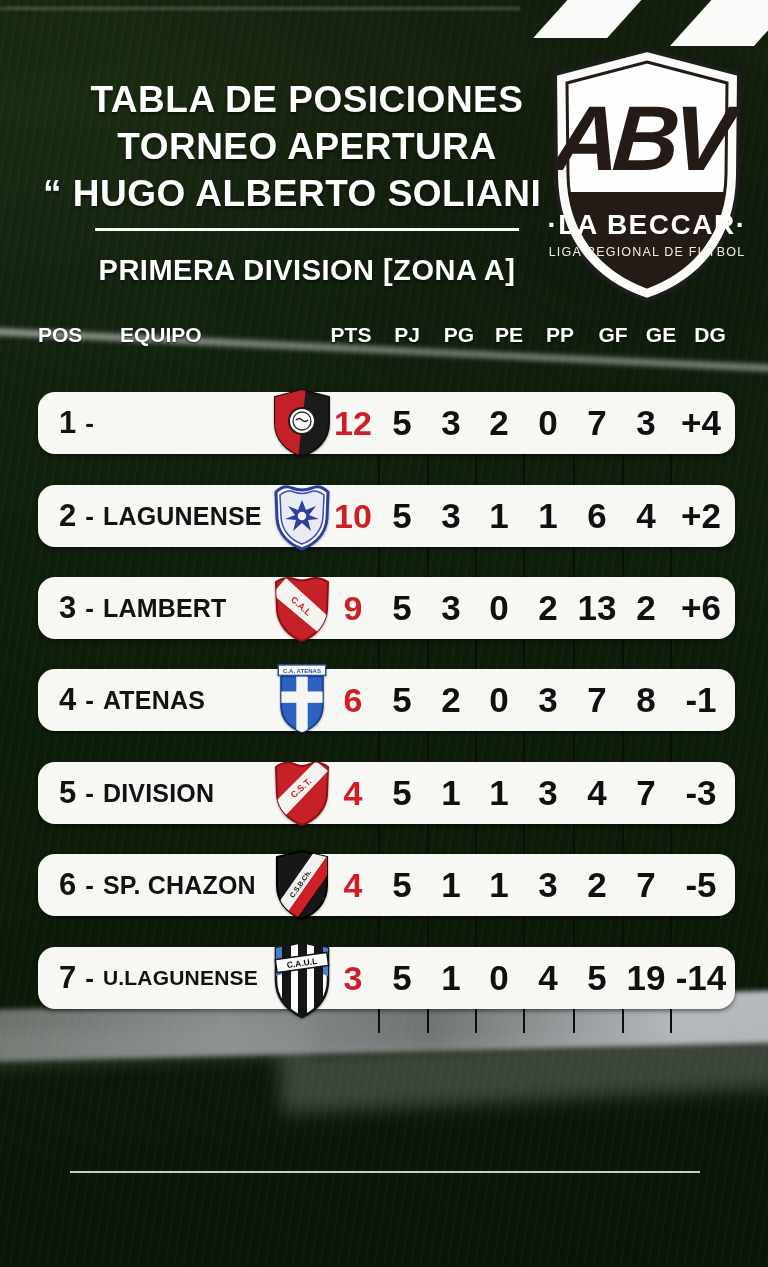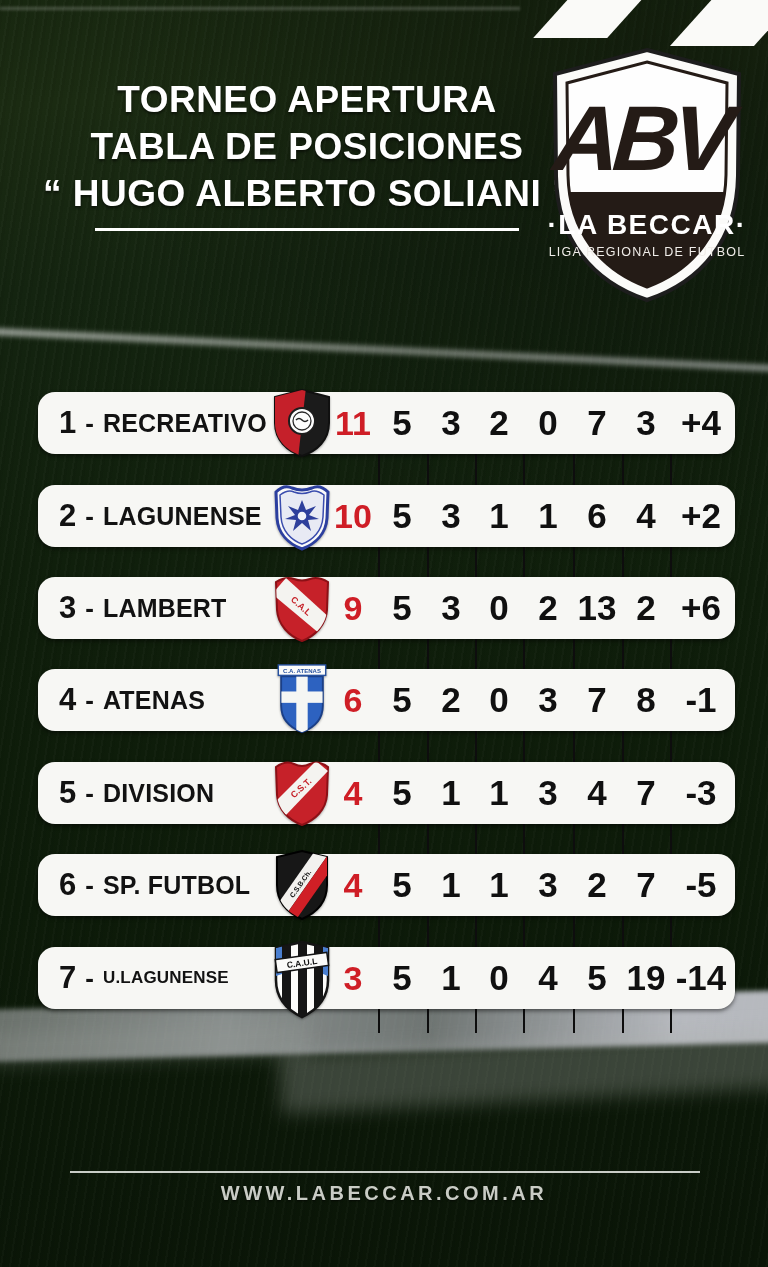--- a/index.html
+++ b/index.html
@@ -71,73 +71,85 @@
   <div class="vignette"></div>
   <div class="topline"></div>
   <div class="stripe s1"></div>
   <div class="stripe s2"></div>
   <div class="chalk-diag"></div>
   <div class="chalk-band"></div>
   <div class="chalk-feather"></div>
   <div class="chalk-feather2"></div>
 
   <div class="hdr">
+    <div class="t">TABLA DE POSICIONES</div>
     <div class="t">TORNEO APERTURA</div>
-    <div class="t">TABLA DE POSICIONES</div>
     <div class="t">“ HUGO ALBERTO SOLIANI ”</div>
     <div class="rule"></div>
+    <div class="sub">PRIMERA DIVISION [ZONA A]</div>
   </div>
 
   <div class="logo">
     <svg viewBox="0 0 212 262">
       <path d="M106 6 L198 30 L197 132 C196 196 160 238 106 256 C52 238 16 196 15 132 L14 30 Z" fill="#fbfbf9" stroke="#1d1d1d" stroke-width="4"></path>
       <path id="lginner" d="M106 18 L186 39 L185 131 C184 188 152 226 106 243 C60 226 28 188 27 131 L26 39 Z" fill="#fefefe" stroke="#241b16" stroke-width="3"></path>
       <clipPath id="lgclip">
           <path d="M106 18 L186 39 L185 131 C184 188 152 226 106 243 C60 226 28 188 27 131 L26 39 Z"></path>
         </clipPath>
       <g clip-path="url(#lgclip)">
         <rect x="20" y="148" width="172" height="100" fill="#241b16"></rect>
       </g>
       <text x="106" y="126" text-anchor="middle" font-size="92" font-weight="bold" font-style="italic" fill="#241b16" letter-spacing="-7" transform="skewX(-4)">ABV</text>
       <text x="106" y="190" text-anchor="middle" font-size="28" font-weight="bold" fill="#ffffff" letter-spacing="1.5">·LA BECCAR·</text>
       <text x="106" y="212" text-anchor="middle" font-size="12.5" fill="#f0ede9" letter-spacing="1.2">LIGA REGIONAL DE FUTBOL</text>
     </svg>
   </div>
 
+  <div class="cols">
+    <span class="lft" style="left:38px">POS</span>
+    <span class="lft" style="left:120px">EQUIPO</span>
+    <span style="left:351px">PTS</span>
+    <span style="left:407px">PJ</span>
+    <span style="left:459px">PG</span>
+    <span style="left:509px">PE</span>
+    <span style="left:560px">PP</span>
+    <span style="left:613px">GF</span>
+    <span style="left:661px">GE</span>
+    <span style="left:710px">DG</span>
+  </div>
 
   <div class="tbl">
     <div class="vline" style="left:340px"></div>
     <div class="vline" style="left:389px"></div>
     <div class="vline" style="left:437px"></div>
     <div class="vline" style="left:485px"></div>
     <div class="vline" style="left:535px"></div>
     <div class="vline" style="left:584px"></div>
     <div class="vline" style="left:632px"></div>
 
     <div class="rw" style="top:0">
       <div class="nm">
         <span class="pos">1</span>
         <span class="dash">-</span>
-        <span class="team">RECREATIVO</span>
       </div>
       <div class="badge">
         <svg viewBox="0 0 64 72">
           <clipPath id="c1">
               <path d="M32 3 L59 10 L59 36 C59 53 47 64 32 69 C17 64 5 53 5 36 L5 10 Z"></path>
             </clipPath>
           <path d="M32 3 L59 10 L59 36 C59 53 47 64 32 69 C17 64 5 53 5 36 L5 10 Z" fill="#1b1b1b" stroke="#101010" stroke-width="2"></path>
           <g clip-path="url(#c1)">
               <polygon points="0,0 36,0 28,72 0,72" fill="#c5202a"></polygon>
             </g>
           <circle cx="32" cy="34" r="13" fill="#fdfdfd" stroke="#1d1d1d" stroke-width="2"></circle>
           <circle cx="32" cy="34" r="9" fill="none" stroke="#2a2a2a" stroke-width="1.3"></circle>
           <path d="M26 33 q3 -3 6 0 q3 3 6 0" fill="none" stroke="#222" stroke-width="1.6"></path>
         </svg>
       </div>
-      <div class="pts">11</div>
+      <div class="pts">12</div>
       <span class="st" style="left:364px">5</span>
       <span class="st" style="left:413px">3</span>
       <span class="st" style="left:461px">2</span>
       <span class="st" style="left:510px">0</span>
       <span class="st" style="left:559px">7</span>
       <span class="st" style="left:608px">3</span>
       <span class="st" style="left:663px">+4</span>
     </div>
 
     <div class="rw" style="top:93px">
@@ -247,21 +259,21 @@
       <span class="st" style="left:510px">3</span>
       <span class="st" style="left:559px">4</span>
       <span class="st" style="left:608px">7</span>
       <span class="st" style="left:663px">-3</span>
     </div>
 
     <div class="rw" style="top:462px">
       <div class="nm">
         <span class="pos">6</span>
         <span class="dash">-</span>
-        <span class="team">SP. FUTBOL</span>
+        <span class="team">SP. CHAZON</span>
       </div>
       <div class="badge">
         <svg viewBox="0 0 64 72">
           <clipPath id="c6">
               <path d="M32 2 L57 8 L57 36 C57 53 46 64 32 70 C18 64 7 53 7 36 L7 8 Z"></path>
             </clipPath>
           <path d="M32 2 L57 8 L57 36 C57 53 46 64 32 70 C18 64 7 53 7 36 L7 8 Z" fill="#171717" stroke="#000" stroke-width="2"></path>
           <g clip-path="url(#c6)">
             <g transform="rotate(-55 32 36)">
               <rect x="-12" y="27" width="88" height="13" fill="#f2f1ee"></rect>
@@ -278,21 +290,21 @@
       <span class="st" style="left:510px">3</span>
       <span class="st" style="left:559px">2</span>
       <span class="st" style="left:608px">7</span>
       <span class="st" style="left:663px">-5</span>
     </div>
 
     <div class="rw" style="top:555px">
       <div class="nm">
         <span class="pos">7</span>
         <span class="dash">-</span>
-        <span class="team" style="font-size:17px">U.LAGUNENSE</span>
+        <span class="team" style="font-size:21px">U.LAGUNENSE</span>
       </div>
       <div class="badge" style="top:-8px;height:82px">
         <svg viewBox="0 0 64 80">
           <clipPath id="c7">
               <path d="M32 2 L58 8 L58 40 C58 58 47 70 32 77 C17 70 6 58 6 40 L6 8 Z"></path>
             </clipPath>
           <path d="M32 2 L58 8 L58 40 C58 58 47 70 32 77 C17 70 6 58 6 40 L6 8 Z" fill="#fcfcfa" stroke="#141414" stroke-width="2.5"></path>
           <g clip-path="url(#c7)">
             <rect x="12" y="2" width="9" height="78" fill="#151515"></rect>
             <rect x="28" y="2" width="9" height="78" fill="#151515"></rect>
@@ -311,15 +323,14 @@
       <span class="st" style="left:413px">1</span>
       <span class="st" style="left:461px">0</span>
       <span class="st" style="left:510px">4</span>
       <span class="st" style="left:559px">5</span>
       <span class="st" style="left:608px">19</span>
       <span class="st" style="left:663px">-14</span>
     </div>
   </div>
 
   <div class="ft-line"></div>
-  <div class="ft-txt">WWW.LABECCAR.COM.AR</div>
 
 </div>
 
 </body></html>

